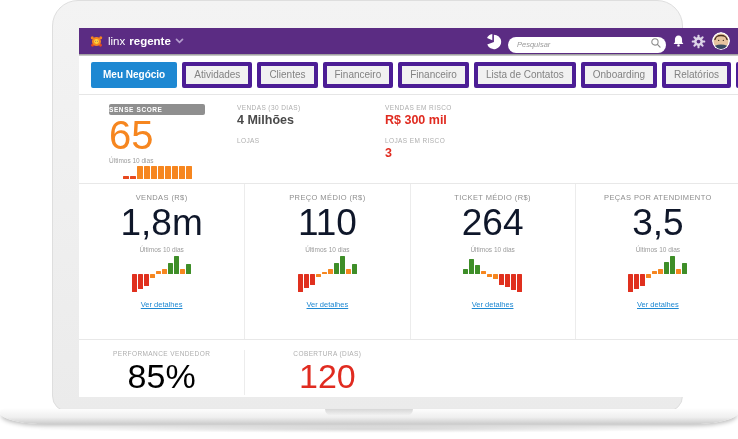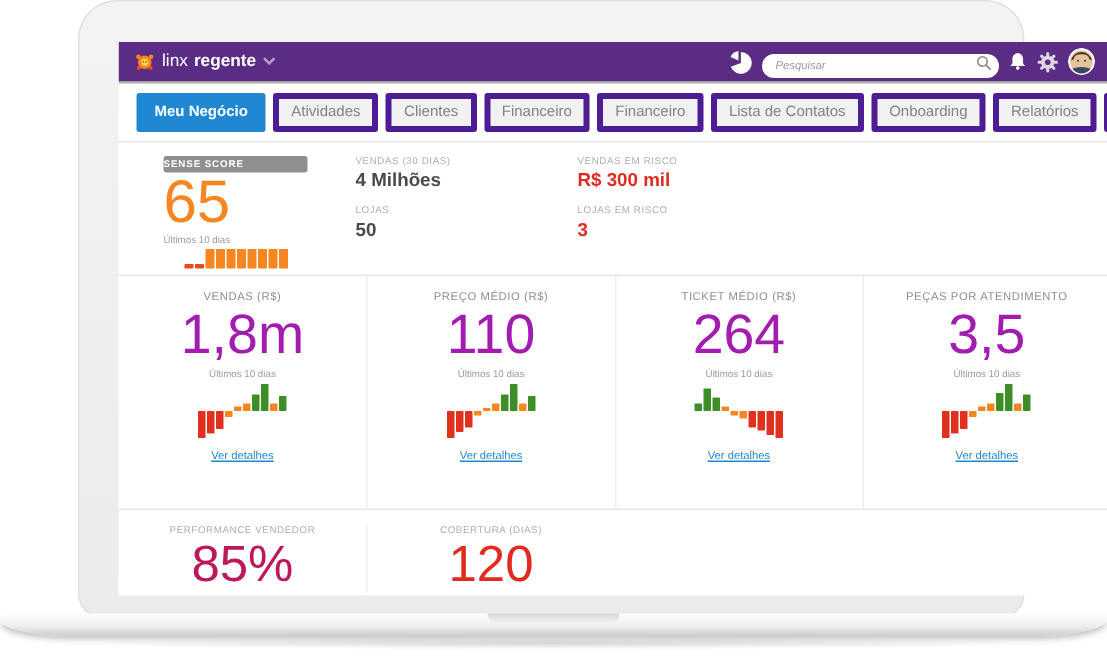--- a/index.html
+++ b/index.html
@@ -57,32 +57,32 @@
   .lbl{font-size:6.5px;color:#aeaeae;letter-spacing:.4px;margin-bottom:2px;}
   .val{font-size:12.5px;font-weight:bold;color:#4a4a4a;}
   .val.good{color:#2e8b2e;}
   .val.bad{color:#e02b20;}
 
   
   .cards{display:grid;grid-template-columns:1fr 1fr 1fr 1fr;border-top:1px solid #e8e8e8;flex:1;}
   .card{text-align:center;padding:9px 4px 2px;border-left:1px solid #ececec;}
   .card:first-child{border-left:none;}
   .card-title{font-size:7.5px;color:#8e8e8e;letter-spacing:.4px;}
-  .card-value{font-size:37px;font-weight:300;color:#a21caf;line-height:1.15;}
+  .card-value{font-size:37px;font-weight:300;color:#0f172a;line-height:1.15;}
   .card .period{margin-top:2px;}
   .link{display:inline-block;font-size:7.5px;color:#1e88d2;text-decoration:underline;
         cursor:pointer;margin-top:3px;}
 
   
   .bottom{display:grid;grid-template-columns:1fr 1fr 1fr 1fr;border-top:1px solid #e8e8e8;
           padding:10px 0 2px;flex:0 0 auto;}
   .bcol{text-align:center;border-left:1px solid #ececec;}
   .bcol:first-child{border-left:none;}
   .bval{font-size:34px;font-weight:300;line-height:1.05;}
-  .bval.good{color:#be185d;}
+  .bval.good{color:#000000;}
   .bval.bad{color:#e02b20;}
 
   
   .mini-chart{display:flex;gap:1px;justify-content:center;align-items:stretch;}
   .mini-chart .slot{position:relative;width:5px;}
   .mini-chart .bar{position:absolute;left:0;right:0;display:block;border-radius:.5px;}
   .sense-chart{height:13px;margin-top:2px;}
   .sense-chart .slot{width:6px;}
   .card-chart{height:38px;width:62px;margin:2px auto 0;}
 </style>
@@ -223,21 +223,20 @@
           </div>
       </div>
 
       <div class="sumcol">
         <div class="item">
           <div class="lbl">VENDAS (30 DIAS)</div>
           <div class="val">4 Milhões</div>
         </div>
         <div class="item">
           <div class="lbl">LOJAS</div>
-          <div class="val">50</div>
         </div>
       </div>
 
 
       <div class="sumcol">
         <div class="item">
           <div class="lbl">VENDAS EM RISCO</div>
           <div class="val bad">R$ 300 mil</div>
         </div>
         <div class="item">

